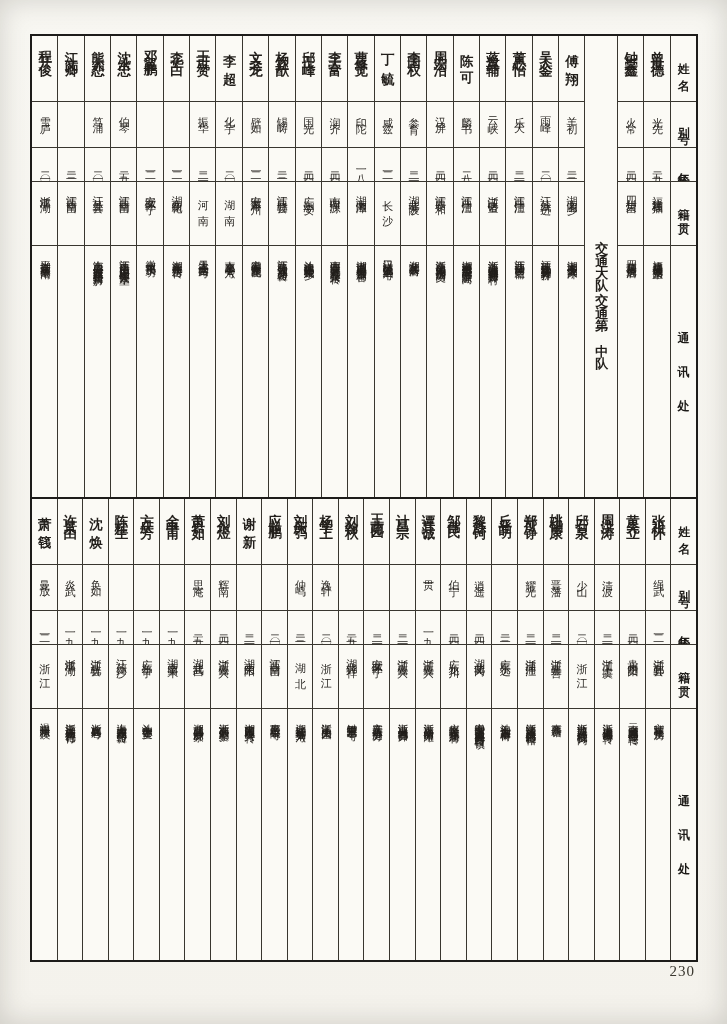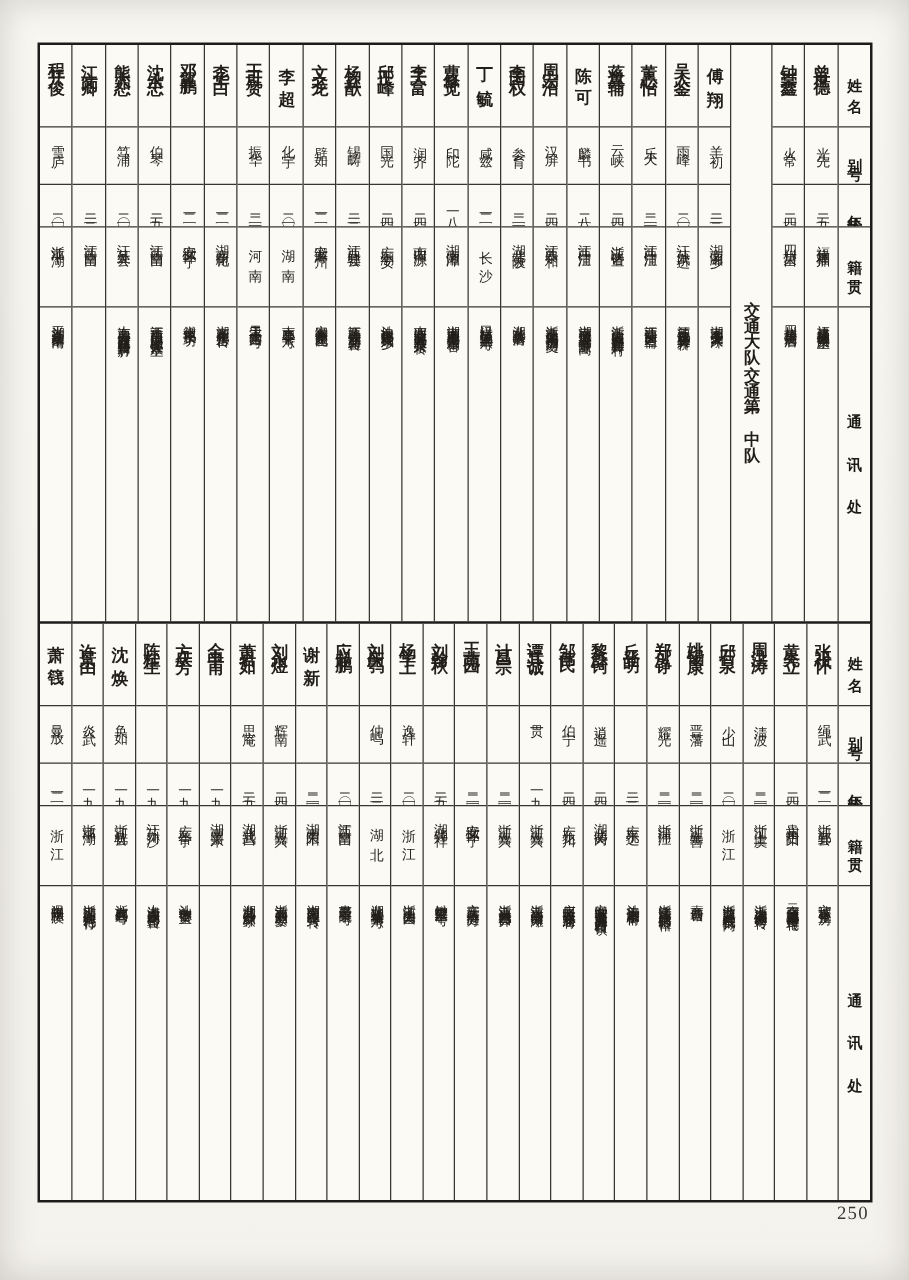--- a/index.html
+++ b/index.html
@@ -427,14 +427,14 @@
         </div>
         <div class="col">
           <div class="cell name len2">萧篯</div>
           <div class="cell alias">曼放</div>
           <div class="cell age">二一</div>
           <div class="cell origin len2">浙江</div>
           <div class="cell address">温州平阳林溪</div>
         </div>
       </div>
   </div>
-  <div class="page-number">250</div>
+  <div class="page-number">230</div>
 </div>
 
 </body></html>

